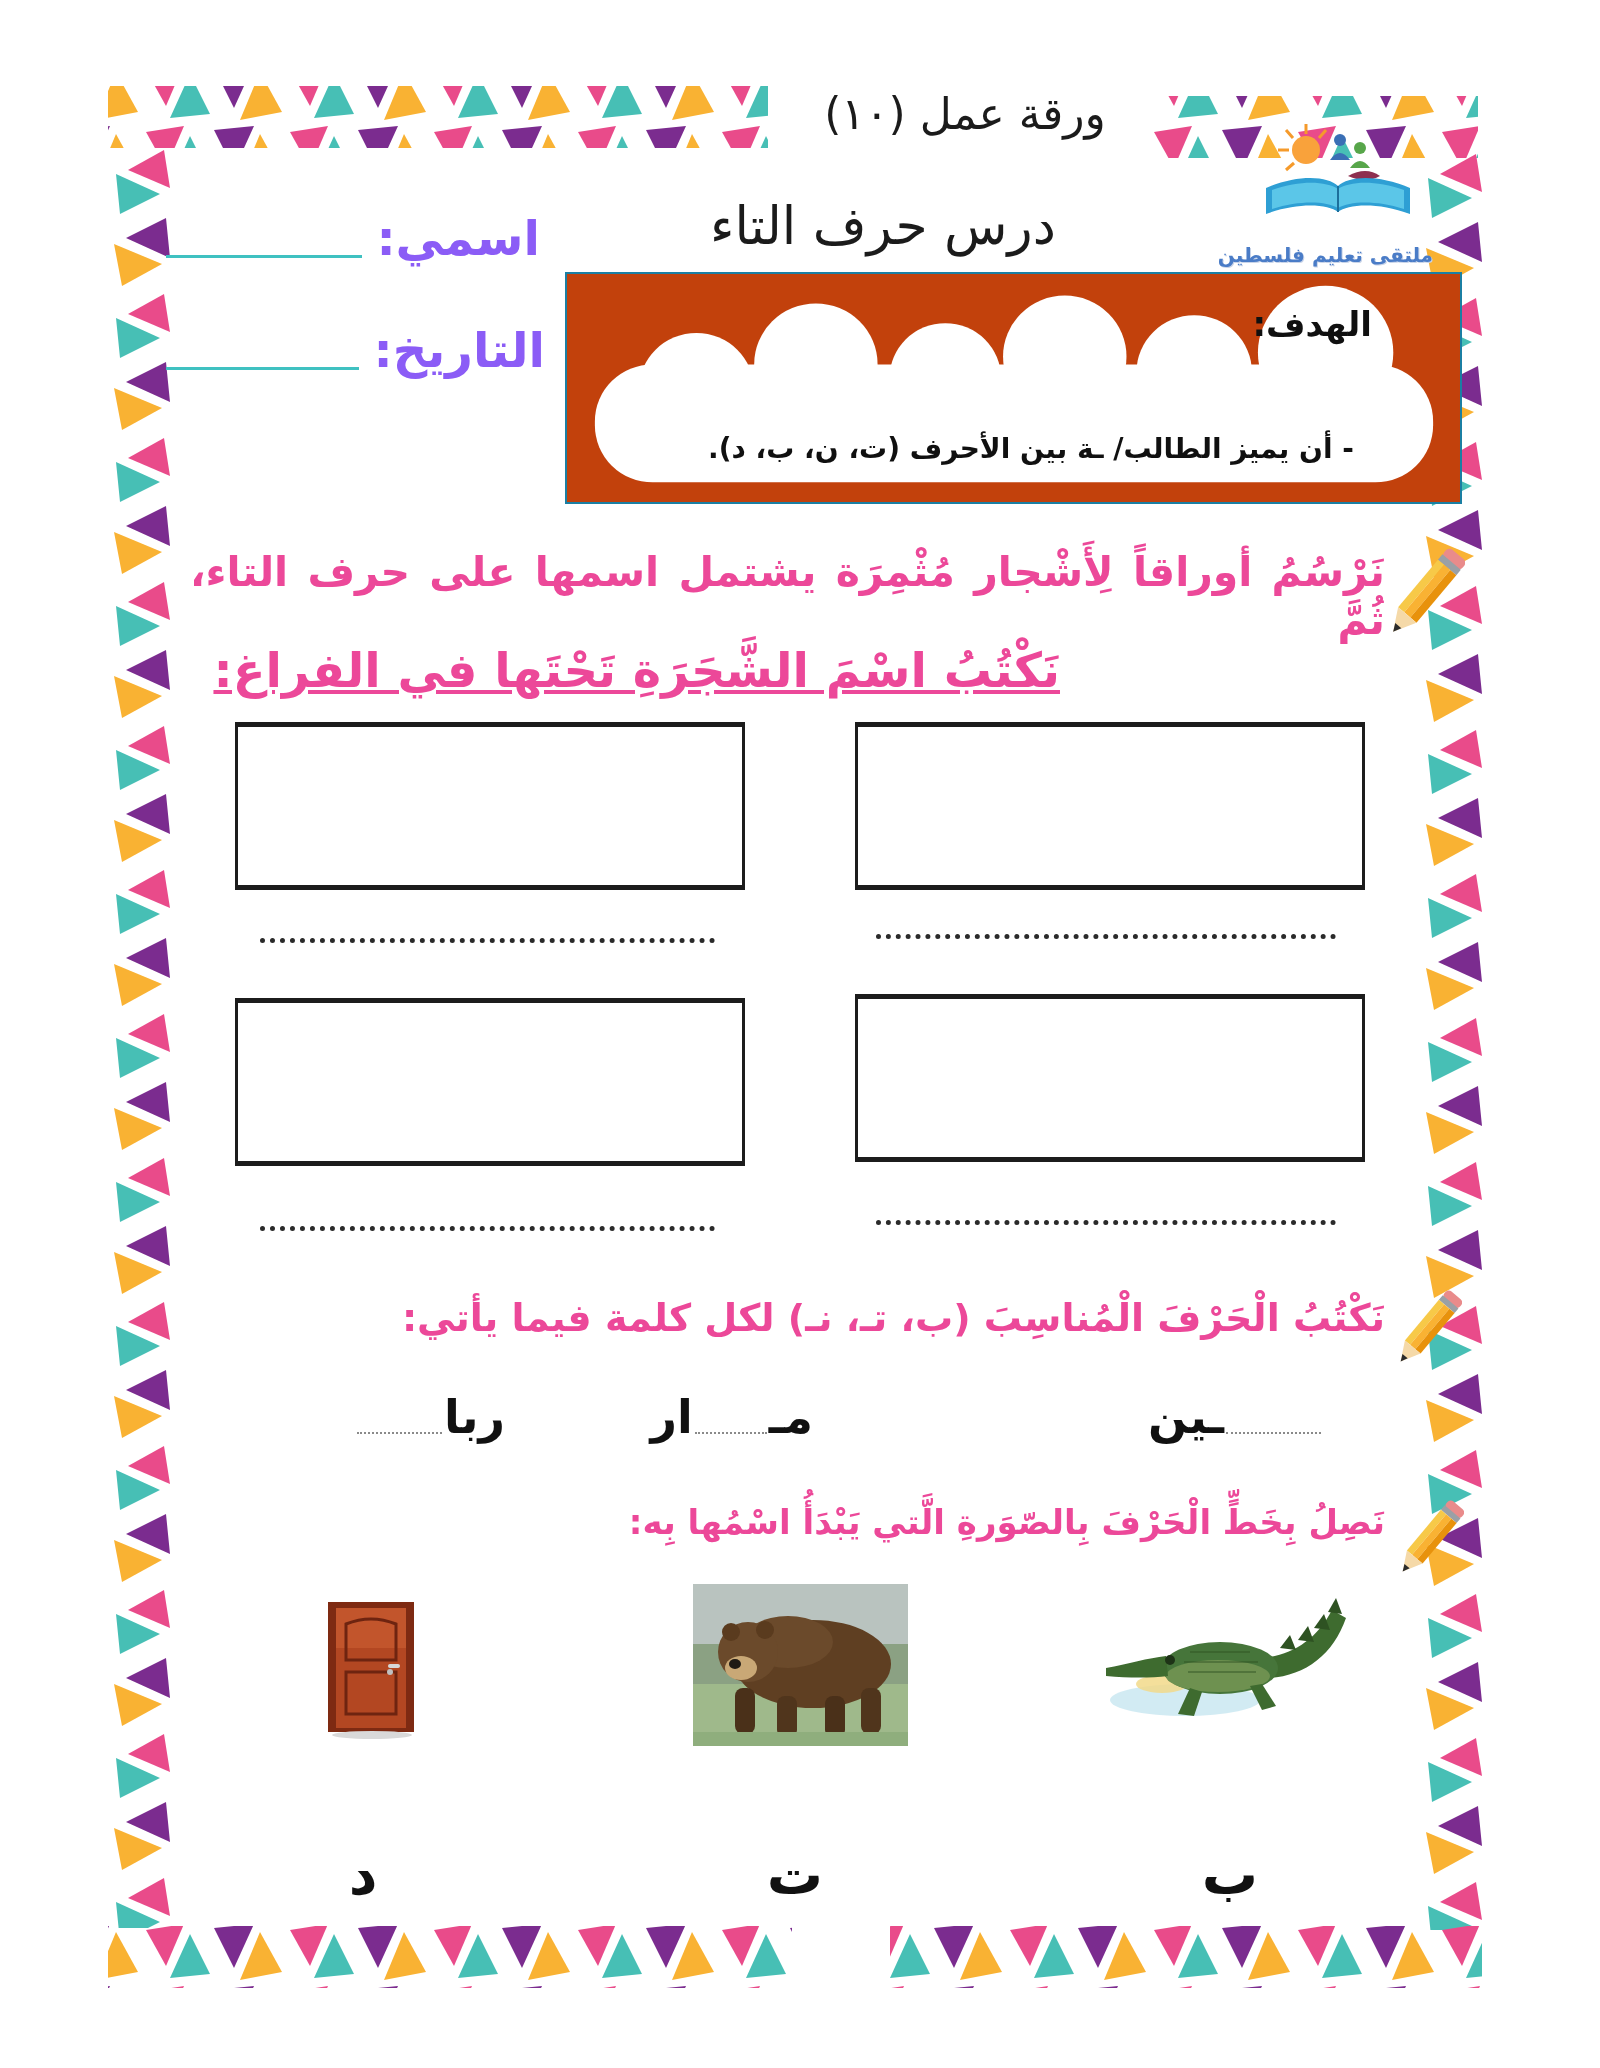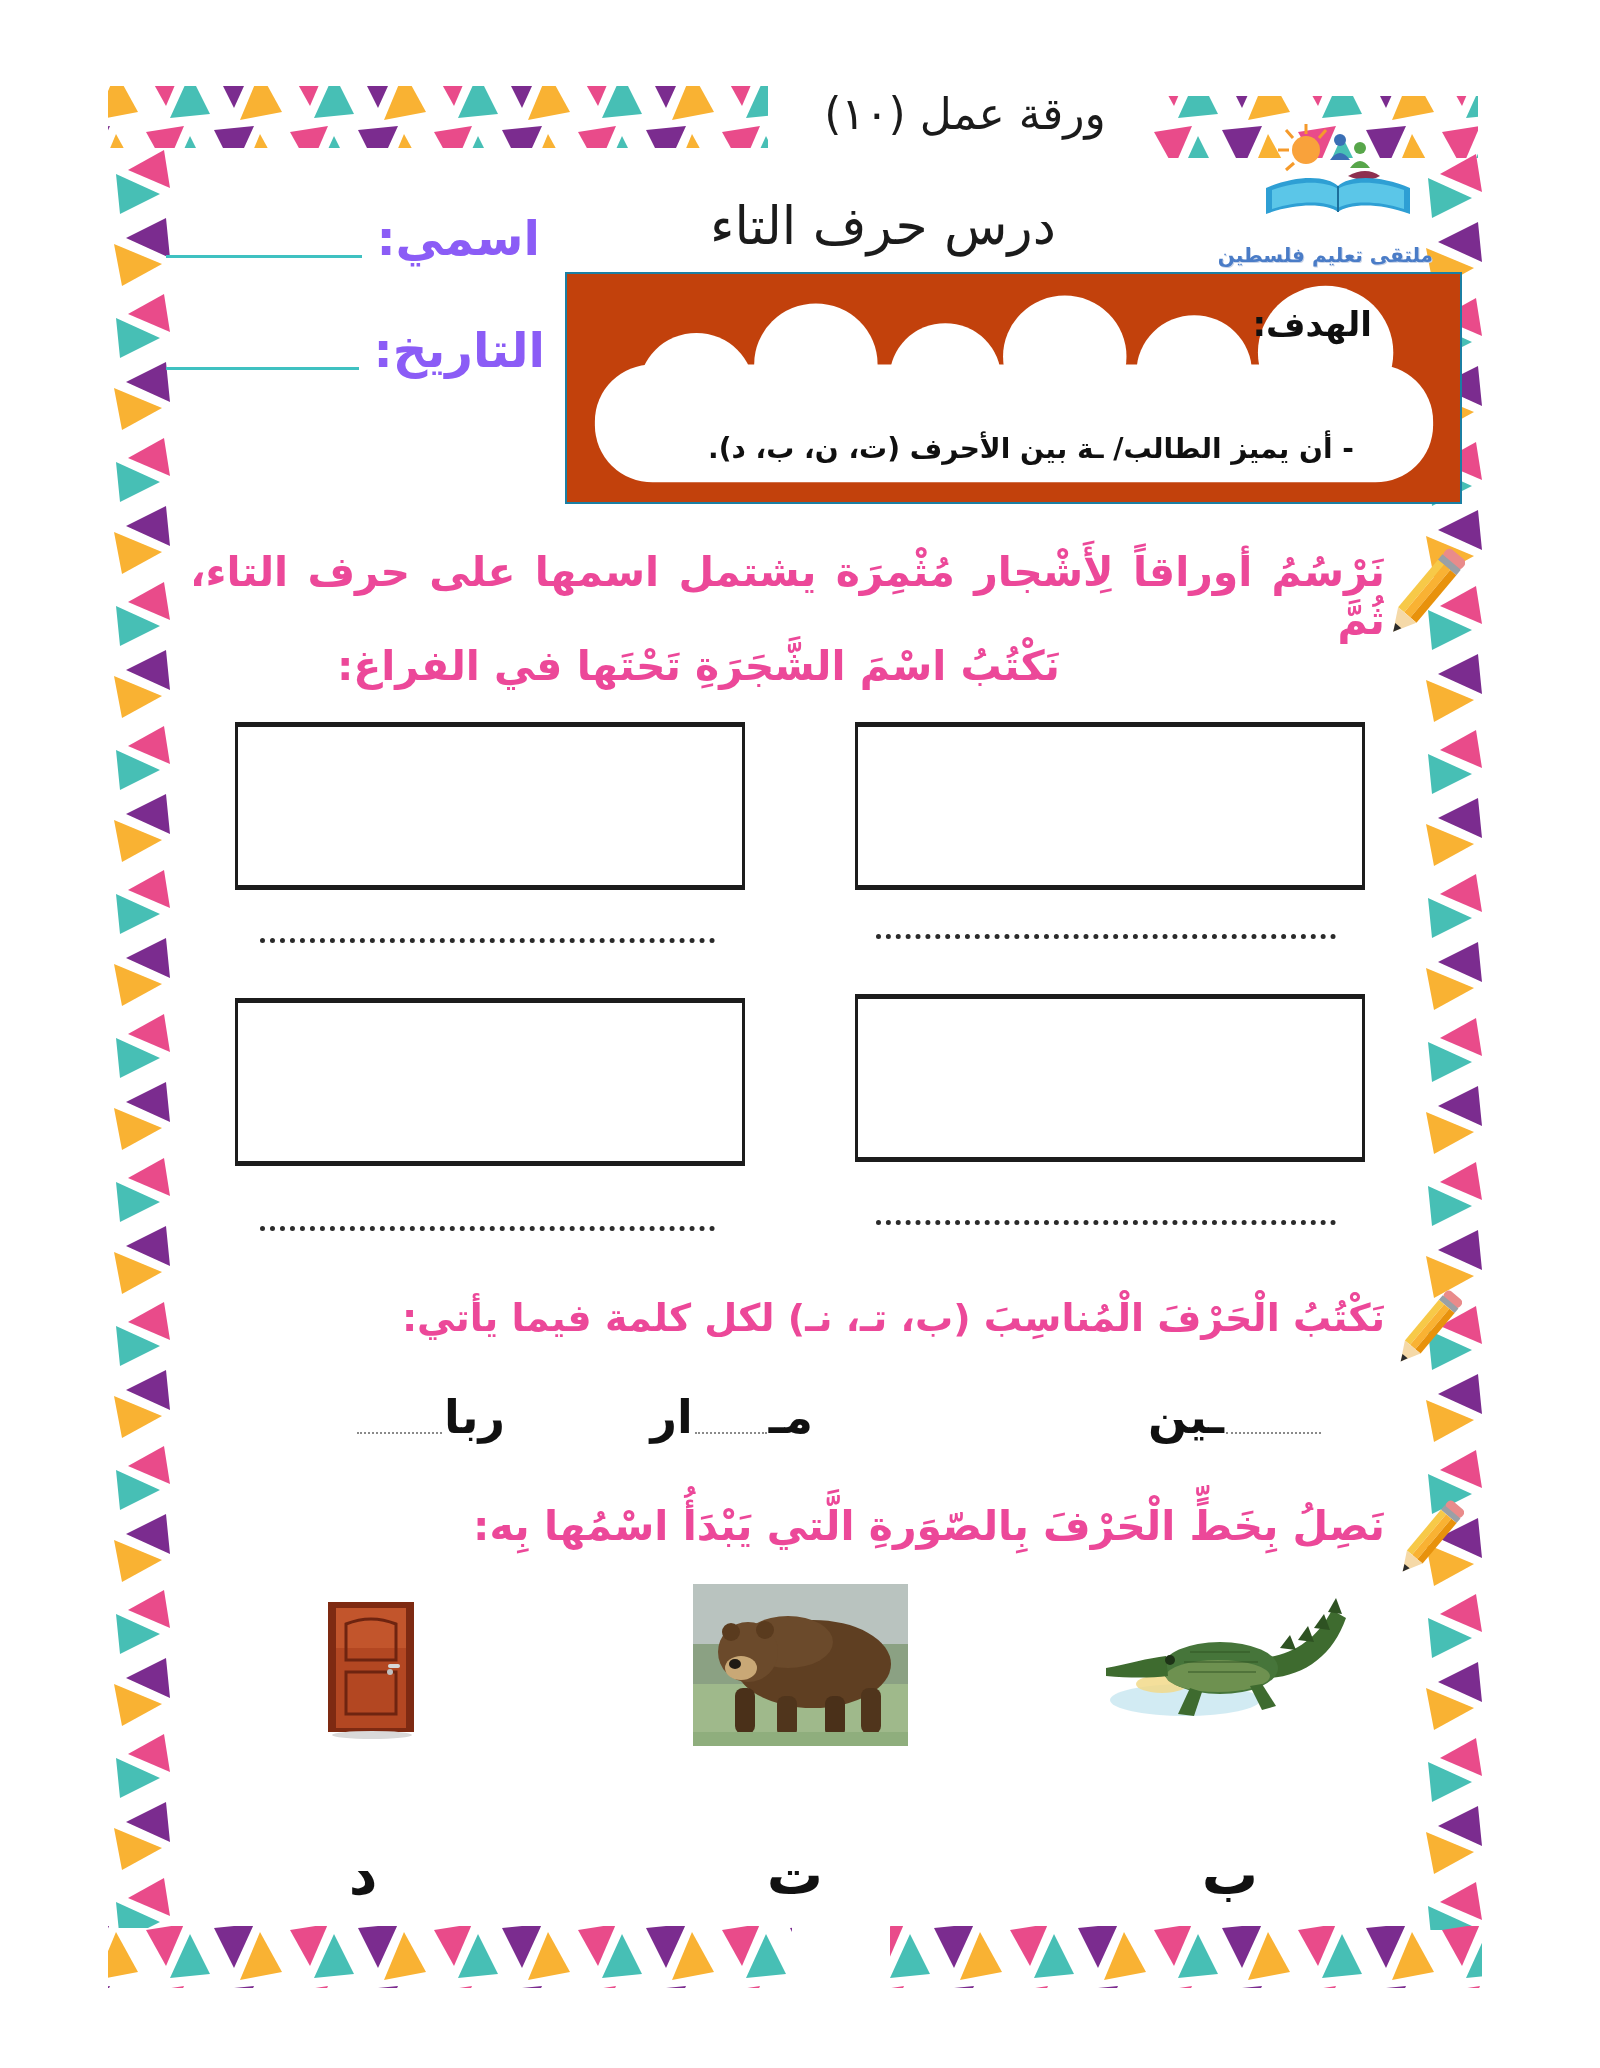--- a/index.html
+++ b/index.html
@@ -50,23 +50,23 @@
   .obj-item1 { position:absolute; right:66px; top:96px;  font-size:28px; font-weight:bold; color:#101010; }
   .obj-item2 { position:absolute; right:106px; top:158px; font-size:28px; font-weight:bold; color:#101010; }
 
   
   .instr {
     font-weight:bold; color:#ec4899; direction:rtl;
     text-align:right; white-space:nowrap;
   }
   .instr1a { right:215px; top:548px; width:1195px; font-size:41px;
              text-align:justify; text-align-last:justify; white-space:normal; }
-  .instr1b { right:540px; top:642px; width:680px; font-size:41px; text-align:center; }
+  .instr1b { right:540px; top:642px; width:680px; font-size:48px; text-align:center;text-decoration:underline; }
   .instr2  { right:215px; top:1296px; width:1170px; font-size:38px; }
-  .instr3  { right:215px; top:1502px; width:1170px; font-size:41px; }
+  .instr3  { right:215px; top:1502px; width:1170px; font-size:34px; }
 
   
   .draw-box { border:3px solid #1c1c1c; background:#fff;
               border-top-width:5px; border-bottom-width:5px; }
   .dots-line { border-bottom:5px dotted #2a2a2a; height:0; }
 
   
   .blank-word { display:flex; direction:rtl; align-items:flex-end;
                 font-size:46px; font-weight:bold; color:#111; }
   .blank-word .gap { border-bottom:2px dotted #8a8a8a; margin:0 2px 10px 2px; }

